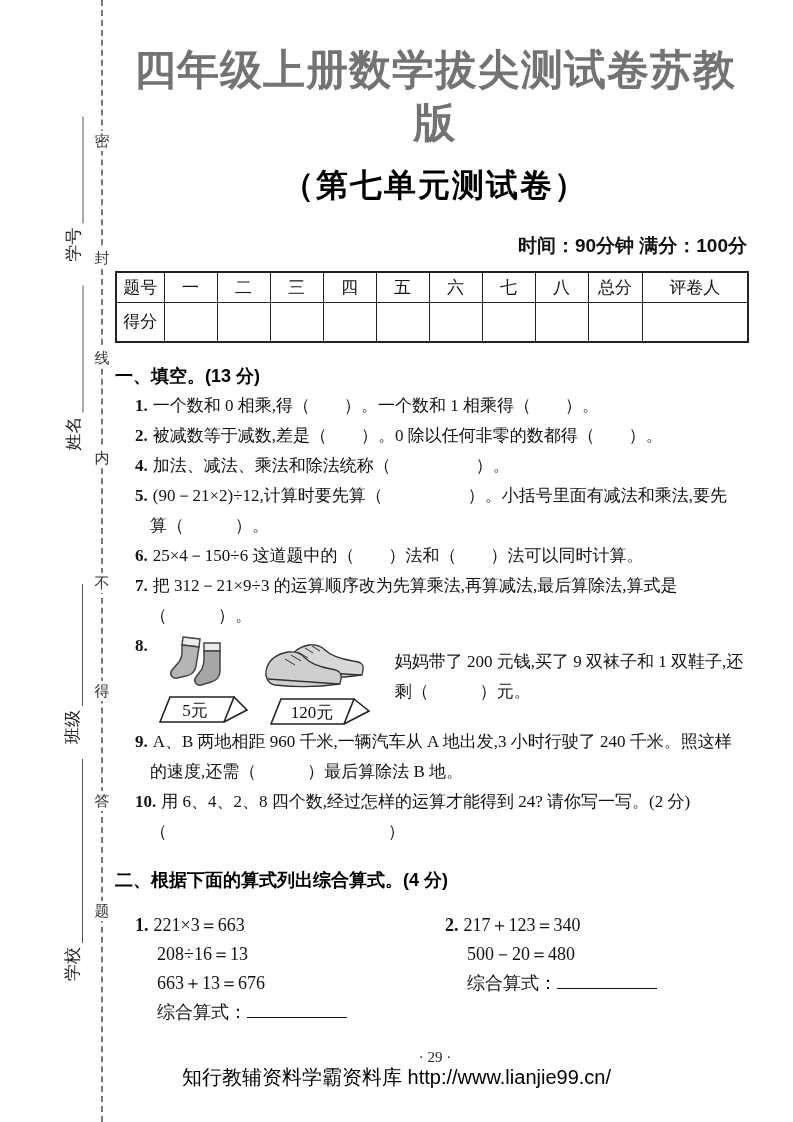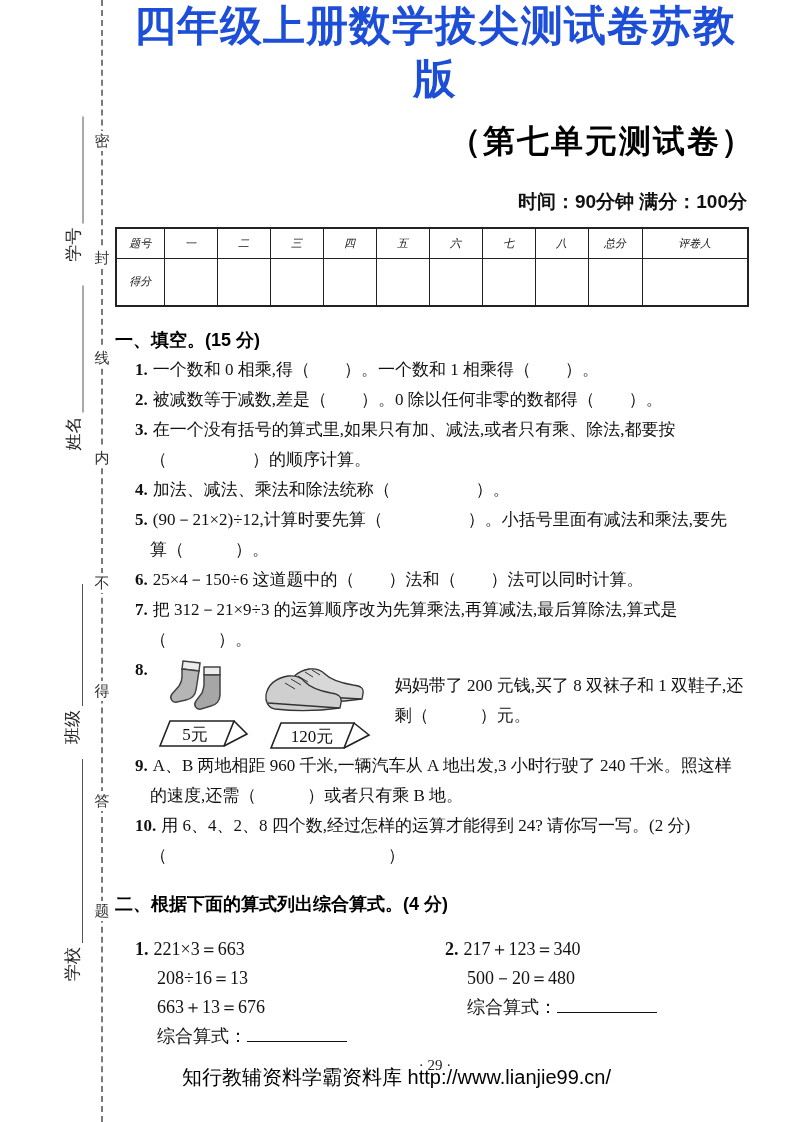--- a/index.html
+++ b/index.html
@@ -21,40 +21,40 @@
   .mfield {
     position:absolute; height:22px; display:flex; align-items:flex-end;
     transform:rotate(-90deg); font-size:17px; color:#222;
     font-family:"Liberation Sans", sans-serif;
   }
   .mfield .mlabel { line-height:20px; white-space:nowrap; }
   .mfield .mblank { flex:1; height:5px; border-bottom:1.5px solid #555; margin-left:4px; }
   
   .content { position:absolute; left:115px; top:0; width:640px; }
   .title {
-    text-align:center; font-size:42px; font-weight:bold;
-    letter-spacing:1px; line-height:1.25; color:#1d4ed8;
+    margin-top:44px; text-align:center; font-size:42px; font-weight:bold;
+    letter-spacing:1px; line-height:1.25; color:#737373;
   }
   .subtitle {
-    margin-top:16px; text-align:right; font-size:32px; font-weight:bold;
+    margin-top:16px; text-align:center; font-size:32px; font-weight:bold;
     letter-spacing:2px; line-height:1.25; color:#000;
   }
   .meta {
     margin-top:30px; text-align:right; font-size:19px; font-weight:bold;
     padding-right:8px; line-height:22px; color:#111;
   }
   table.score {
     margin-top:14px; border-collapse:collapse; width:632px;
     border:2px solid #222; table-layout:fixed;
   }
   table.score td {
-    border:1px solid #222; text-align:center; font-size:11px; color:#111;
-    height:30px; font-family:"Liberation Sans", sans-serif;font-style:italic;
-  }
-  table.score tr.scorerow td { height:48px; }
+    border:1px solid #222; text-align:center; font-size:17px; color:#111;
+    height:30px; font-family:"Liberation Sans", sans-serif;
+  }
+  table.score tr.scorerow td { height:40px; }
   .sec-heading {
     margin-top:18px; font-size:18px; font-weight:bold; line-height:30px;
     color:#000; font-family:"Liberation Sans", sans-serif; white-space:pre-wrap;
   }
   .q { padding-left:20px; }
   .qline {
     font-family:"Liberation Serif", serif; font-size:17px; line-height:30px;
     white-space:pre-wrap; color:#111;
   }
   .qnum { font-weight:bold; margin-right:5px; font-family:"Liberation Serif", serif; }
@@ -69,21 +69,21 @@
   
   .two-col { display:flex; padding-left:20px; margin-top:16px; }
   .group { width:323px; }
   .eqline {
     font-family:"Liberation Serif", serif; font-size:18px; line-height:29px;
     white-space:pre-wrap; color:#111;
   }
   .cont2 { padding-left:22px; }
   .ans-line { display:inline-block; width:100px; border-bottom:1.5px solid #111; height:14px; }
   .pagenum {
-    margin-top:6px; text-align:center; font-size:15px; color:#222;
+    margin-top:22px; text-align:center; font-size:15px; color:#222;
     font-family:"Liberation Serif", serif;
   }
   .footer {
     position:absolute; top:1064px; left:0; width:100%; text-align:center;
     font-size:20px; color:#000000; font-family:"Liberation Sans", sans-serif;
   }
 </style>
 </head>
 <body>
 
@@ -158,31 +158,27 @@
         <td></td>
         <td></td>
         <td></td>
         <td></td>
         <td></td>
         <td></td>
       </tr>
     </tbody>
       </table>
 
-    <div class="sec-heading">一、填空。(15 分)</div>
+    <div class="sec-heading">一、填空。(13 分)</div>
 
     <div class="q">
       <div class="qline"><span class="qnum">1.</span><span>一个数和 0 相乘,得（　　）。一个数和 1 相乘得（　　）。</span></div>
     </div>
     <div class="q">
       <div class="qline"><span class="qnum">2.</span><span>被减数等于减数,差是（　　）。0 除以任何非零的数都得（　　）。</span></div>
-    </div>
-    <div class="q">
-      <div class="qline"><span class="qnum">3.</span><span>在一个没有括号的算式里,如果只有加、减法,或者只有乘、除法,都要按</span></div>
-      <div class="qline cont">（　　　　　）的顺序计算。</div>
     </div>
     <div class="q">
       <div class="qline"><span class="qnum">4.</span><span>加法、减法、乘法和除法统称（　　　　　）。</span></div>
     </div>
     <div class="q">
       <div class="qline"><span class="qnum">5.</span><span>(90－21×2)÷12,计算时要先算（　　　　　）。小括号里面有减法和乘法,要先</span></div>
       <div class="qline cont">算（　　　）。</div>
     </div>
     <div class="q">
       <div class="qline"><span class="qnum">6.</span><span>25×4－150÷6 这道题中的（　　）法和（　　）法可以同时计算。</span></div>
@@ -230,28 +226,28 @@
           <svg width="110" height="32" viewBox="0 0 110 32">
             <g fill="#fff" stroke="#222" stroke-width="1.6">
               <polygon points="5,29 15,4 88,4 78,29"></polygon>
               <polyline points="88,4 103,16 78,29" fill="none"></polyline>
             </g>
             <text class="tag-text" x="46" y="23" text-anchor="middle" font-size="17" fill="#111">120元</text>
           </svg>
         </div>
       </div>
       <div class="q8-text">
-        <div class="qline">妈妈带了 200 元钱,买了 8 双袜子和 1 双鞋子,还</div>
+        <div class="qline">妈妈带了 200 元钱,买了 9 双袜子和 1 双鞋子,还</div>
         <div class="qline">剩（　　　）元。</div>
       </div>
     </div>
 
     <div class="q">
       <div class="qline"><span class="qnum">9.</span><span>A、B 两地相距 960 千米,一辆汽车从 A 地出发,3 小时行驶了 240 千米。照这样</span></div>
-      <div class="qline cont">的速度,还需（　　　）或者只有乘 B 地。</div>
+      <div class="qline cont">的速度,还需（　　　）最后算除法 B 地。</div>
     </div>
     <div class="q">
       <div class="qline"><span class="qnum">10.</span><span>用 6、4、2、8 四个数,经过怎样的运算才能得到 24? 请你写一写。(2 分)</span></div>
       <div class="qline cont">（　　　　　　　　　　　　　）</div>
     </div>
 
     <div class="sec-heading">二、根据下面的算式列出综合算式。(4 分)</div>
 
     <div class="two-col">
       <div class="group">

